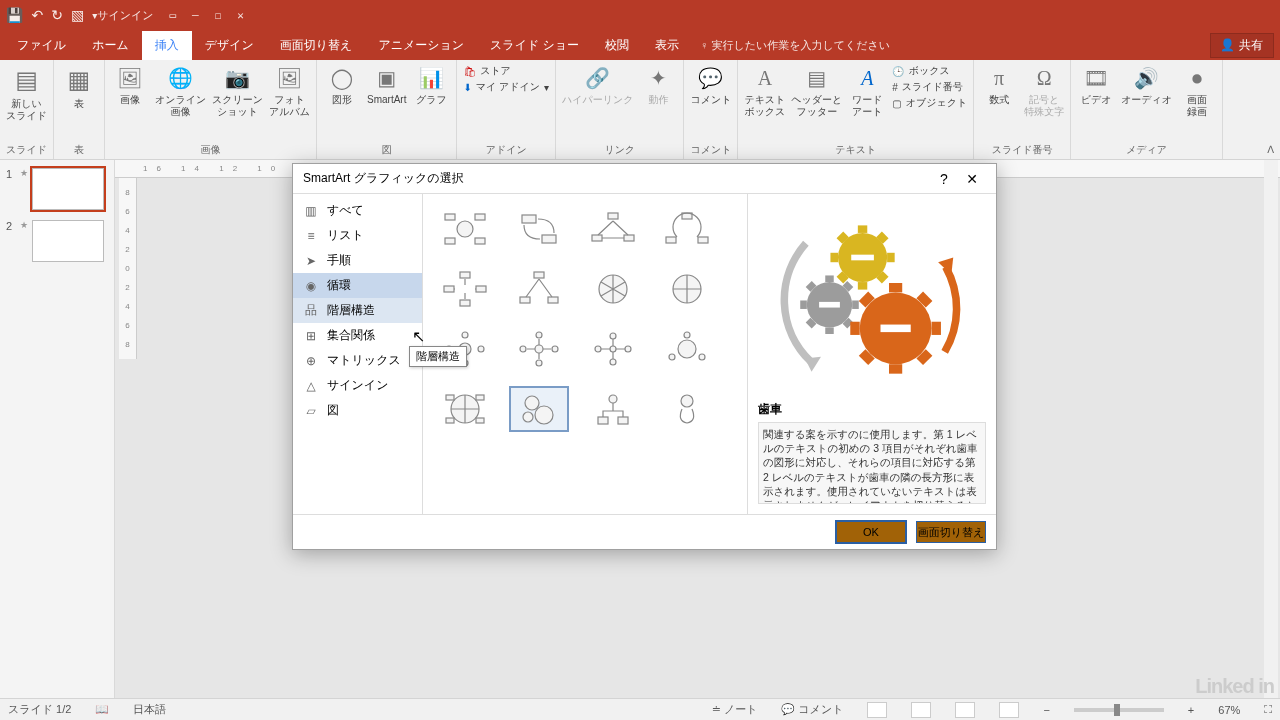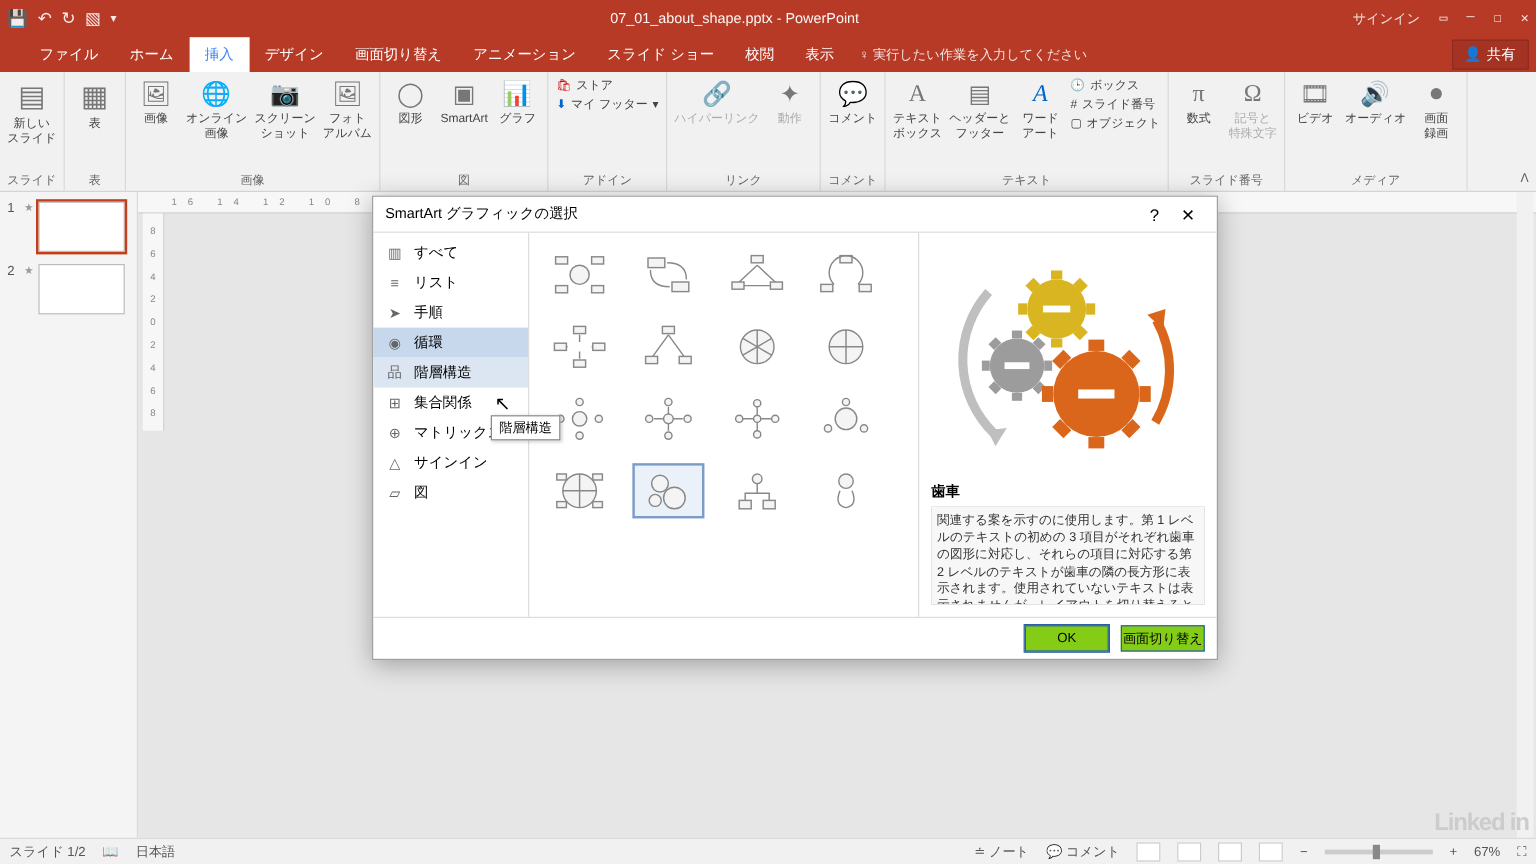--- a/index.html
+++ b/index.html
@@ -3,21 +3,21 @@
 <meta charset="utf-8">
 <style>
 *{box-sizing:border-box;margin:0;padding:0;font-family:"Yu Gothic UI","Meiryo",sans-serif;}
 body{width:1280px;height:720px;overflow:hidden;background:#fff;position:relative;font-size:12px;}
 .titlebar{height:30px;background:#b73a27;color:#fff;display:flex;align-items:center;padding:0 6px;}
 .titlebar .qat{display:flex;gap:8px;align-items:center;}
 .titlebar .qat span{font-size:14px;opacity:.9;}
 .titlebar .title{flex:1;text-align:center;font-size:12px;opacity:.95;}
 .titlebar .winctrl{display:flex;gap:16px;align-items:center;}
 .titlebar .winctrl span{font-size:11px;opacity:.85;font-family:Liberation Mono, monospace;}
-.tabbar{height:30px;background:#b73a27;color:#fff;display:flex;align-items:flex-end;padding:0 20px;position:relative;}
+.tabbar{height:30px;background:#b73a27;color:#fff;display:flex;align-items:flex-end;padding:0 4px;position:relative;}
 .tab{padding:6px 13px 6px;font-size:12px;cursor:pointer;}
 .tab.active{background:#fff;color:#3b82f6;}
 .tellme{margin-left:8px;font-size:11px;opacity:.85;align-self:center;}
 .share{position:absolute;right:6px;top:3px;background:#a53323;padding:3px 10px;font-size:12px;border:1px solid #8d2b1d;}
 .ribbon{height:100px;background:#f1f1f1;border-bottom:1px solid #d4d4d4;display:flex;position:relative;}
 .rgroup{border-right:1px solid #d9d9d9;padding:4px 6px 0;display:flex;flex-direction:column;justify-content:space-between;}
 .rgroup .items{display:flex;gap:6px;align-items:flex-start;}
 .rbtn{display:flex;flex-direction:column;align-items:center;gap:2px;font-size:10px;color:#444;min-width:38px;}
 .rbtn.dim{color:#aaa;}
 .rbtn .ic{width:28px;height:28px;display:flex;align-items:center;justify-content:center;font-size:20px;color:#777;}
@@ -32,63 +32,62 @@
 .thumb{display:flex;gap:4px;margin-bottom:10px;}
 .thumb .num{font-size:11px;color:#555;width:10px;}
 .thumb .slide{width:72px;height:42px;background:#fff;border:1px solid #bbb;}
 .thumb.sel .slide{outline:2px solid #c43e1c;}
 .rulerarea{flex:1;position:relative;background:#e6e6e6;}
 .ruler-h{height:18px;background:#f7f7f7;border-bottom:1px solid #ccc;font-size:8px;color:#888;display:flex;align-items:center;padding-left:28px;letter-spacing:9px;}
 .ruler-v{position:absolute;left:4px;top:18px;width:18px;background:#f7f7f7;border-right:1px solid #ccc;font-size:8px;color:#888;}
 .ruler-v div{margin:10px 0;text-align:center;}
 .canvas{position:absolute;left:28px;top:22px;right:28px;bottom:10px;background:#e6e6e6;}
 .vscroll{position:absolute;right:2px;top:160px;width:14px;bottom:22px;background:#f1f1f1;}
-.statusbar{height:22px;background:#f1f1f1;border-top:1px solid #d4d4d4;display:flex;align-items:center;padding:0 8px;font-size:11px;color:#555;gap:14px;}
+.statusbar{height:22px;background:#f1f1f1;border-top:1px solid #d4d4d4;display:flex;align-items:center;padding:0 8px;font-size:11px;color:#555;gap:24px;}
 .statusbar .spacer{flex:1;}
 .statusbar .viewbtn{width:20px;height:16px;border:1px solid #ccc;background:#fff;}
 .statusbar .zoomslider{width:90px;height:4px;background:#ccc;position:relative;}
 .statusbar .zoomslider::after{content:"";position:absolute;left:45%;top:-4px;width:6px;height:12px;background:#888;}
 
-.dialog{position:absolute;left:310px;top:163px;width:705px;background:#fff;border:1px solid #a0a0a0;box-shadow:0 4px 20px rgba(0,0,0,.3);}
+.dialog{position:absolute;left:292px;top:163px;width:705px;background:#fff;border:1px solid #a0a0a0;box-shadow:0 4px 20px rgba(0,0,0,.3);}
 .dlg-title{height:30px;border-bottom:1px solid #ddd;display:flex;align-items:center;padding:0 10px;font-size:12px;}
 .dlg-title .sp{flex:1;}
 .dlg-title .x{width:28px;text-align:center;font-size:14px;cursor:pointer;}
 .dlg-body{display:flex;height:320px;}
 .dlg-cats{width:130px;border-right:1px solid #ddd;padding:4px 0;}
 .cat{display:flex;align-items:center;gap:8px;padding:4px 10px;font-size:12px;cursor:pointer;}
 .cat .ci{width:16px;height:16px;display:flex;align-items:center;justify-content:center;font-size:12px;color:#666;}
 .cat.hl{background:#dce6f2;}
 .cat.sel{background:#c7d7ec;}
 .tooltip{position:absolute;left:409px;top:346px;background:#fff;border:1px solid #888;padding:2px 6px;font-size:11px;box-shadow:1px 1px 3px rgba(0,0,0,.2);z-index:10;}
 .dlg-gallery{width:325px;border-right:1px solid #ddd;padding:12px;display:flex;flex-wrap:wrap;gap:14px;align-content:flex-start;}
 .gitem{width:60px;height:46px;border:1px solid transparent;display:flex;align-items:center;justify-content:center;}
 .gitem.sel{border:2px solid #7a9cc6;background:#eaf1f9;}
 .gitem svg{width:50px;height:40px;stroke:#888;fill:#f4f4f4;stroke-width:1.2;}
 .dlg-preview{flex:1;padding:10px;display:flex;flex-direction:column;}
 .dlg-preview .pimg{flex:1;display:flex;align-items:center;justify-content:center;}
 .dlg-preview .ptitle{font-size:12px;font-weight:bold;margin:6px 0 4px;}
 .dlg-preview .pdesc{font-size:10.5px;color:#333;background:#f7f7f7;border:1px solid #ddd;padding:4px;height:82px;overflow-y:scroll;line-height:1.35;}
 .dlg-buttons{border-top:1px solid #ddd;padding:6px 10px;display:flex;justify-content:flex-end;gap:10px;}
-.dlg-buttons button{width:70px;height:22px;font-size:11px;border:1px solid #2a5fa4;background:#84cc16;}
+.dlg-buttons button{width:70px;height:22px;font-size:11px;border:1px solid #2a5fa4;background:#a16207;}
 .dlg-buttons button.ok{outline:1px solid #2a5fa4;}
 .cursor{position:absolute;left:412px;top:327px;font-size:16px;color:#000;z-index:11;pointer-events:none;}
 .watermark{position:absolute;right:6px;bottom:22px;font-size:20px;color:#ccc;font-weight:bold;letter-spacing:-1px;text-align:right;}
 </style>
 </head>
 <body>
 
 <div class="titlebar">
   <div class="qat">
     <span>💾</span>
     <span>↶</span>
     <span>↻</span>
     <span>▧</span>
     <span style="font-size:10px">▾</span>
   </div>
-  <div class="title">07_01_about_shape.pptx - PowerPoint</div>
   <div class="winctrl">
     <span>サインイン</span>
     <span>▭</span>
     <span>—</span>
     <span>☐</span>
     <span>✕</span>
   </div>
 </div>
 
 <div class="tabbar">
@@ -166,21 +165,21 @@
       <div class="grouplabel">図</div>
     </div>
 
   <div class="rgroup">
       <div class="items">
     <div class="smalllist">
       <div>
             <span style="color:#c00">🛍</span> 
             <span>ストア</span>
           </div>
-      <div><span style="color:#06c">⬇</span> <span>マイ フッター</span> ▾</div>
+      <div><span style="color:#06c">⬇</span> <span>マイ アドイン</span> ▾</div>
     </div>
   </div>
       <div class="grouplabel">アドイン</div>
     </div>
 
   <div class="rgroup">
       <div class="items">
     <div class="rbtn dim">
           <div class="ic">🔗</div>
           <div class="cap">ハイパーリンク</div>

